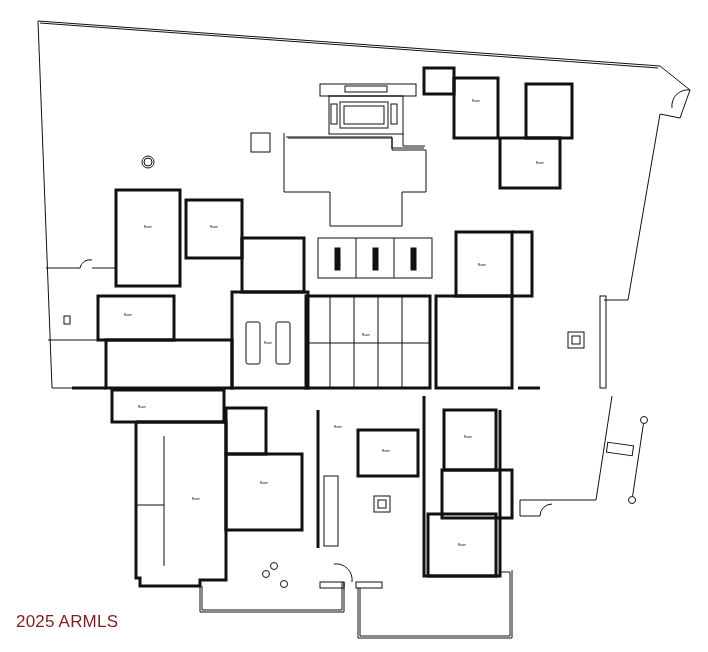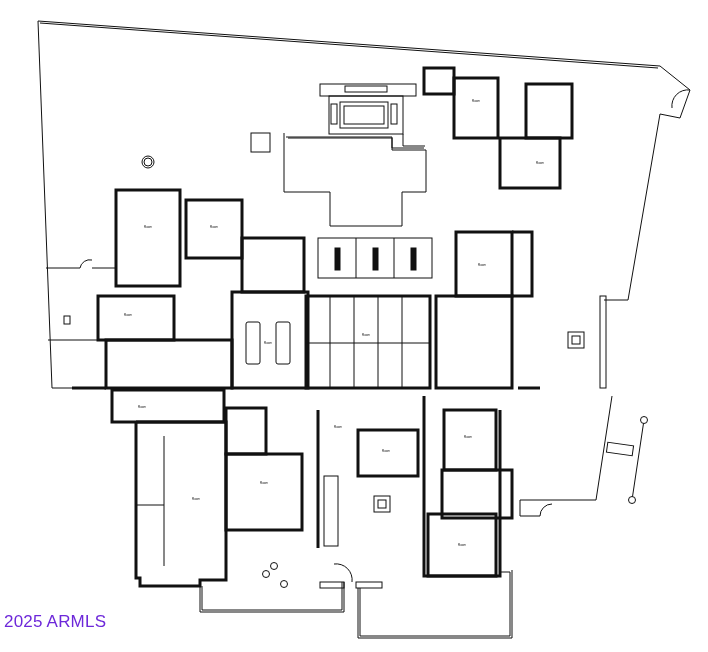--- a/index.html
+++ b/index.html
@@ -1,18 +1,18 @@
 <!DOCTYPE html>
 <html><head>
 <meta charset="utf-8">
 <style>
   html, body { margin:0; padding:0; background:#ffffff; }
   body { width:708px; height:652px; position:relative; overflow:hidden; font-family:"Liberation Sans", sans-serif; }
   #plan { position:absolute; left:0; top:0; width:708px; height:652px; }
-  .watermark { position:absolute; left:4px; top:612px; font-size:17px; color:#6d28d9; letter-spacing:0.2px; font-family:"Liberation Sans", sans-serif; }
+  .watermark { position:absolute; left:16px; top:612px; font-size:17px; color:#7f1d1d; letter-spacing:0.2px; font-family:"Liberation Sans", sans-serif; }
   .lbl { font-family:"Liberation Sans", sans-serif; font-size:3px; fill:#111; text-anchor:middle; }
 </style>
 </head>
 <body>
 
 <svg id="plan" viewBox="0 0 708 652" xmlns="http://www.w3.org/2000/svg">
   <g fill="none" stroke="#111" stroke-width="1">
 
     <g>
       <polyline points="38,21 660,66 690,90 680,118 660,114 628,300 604,300"></polyline>

